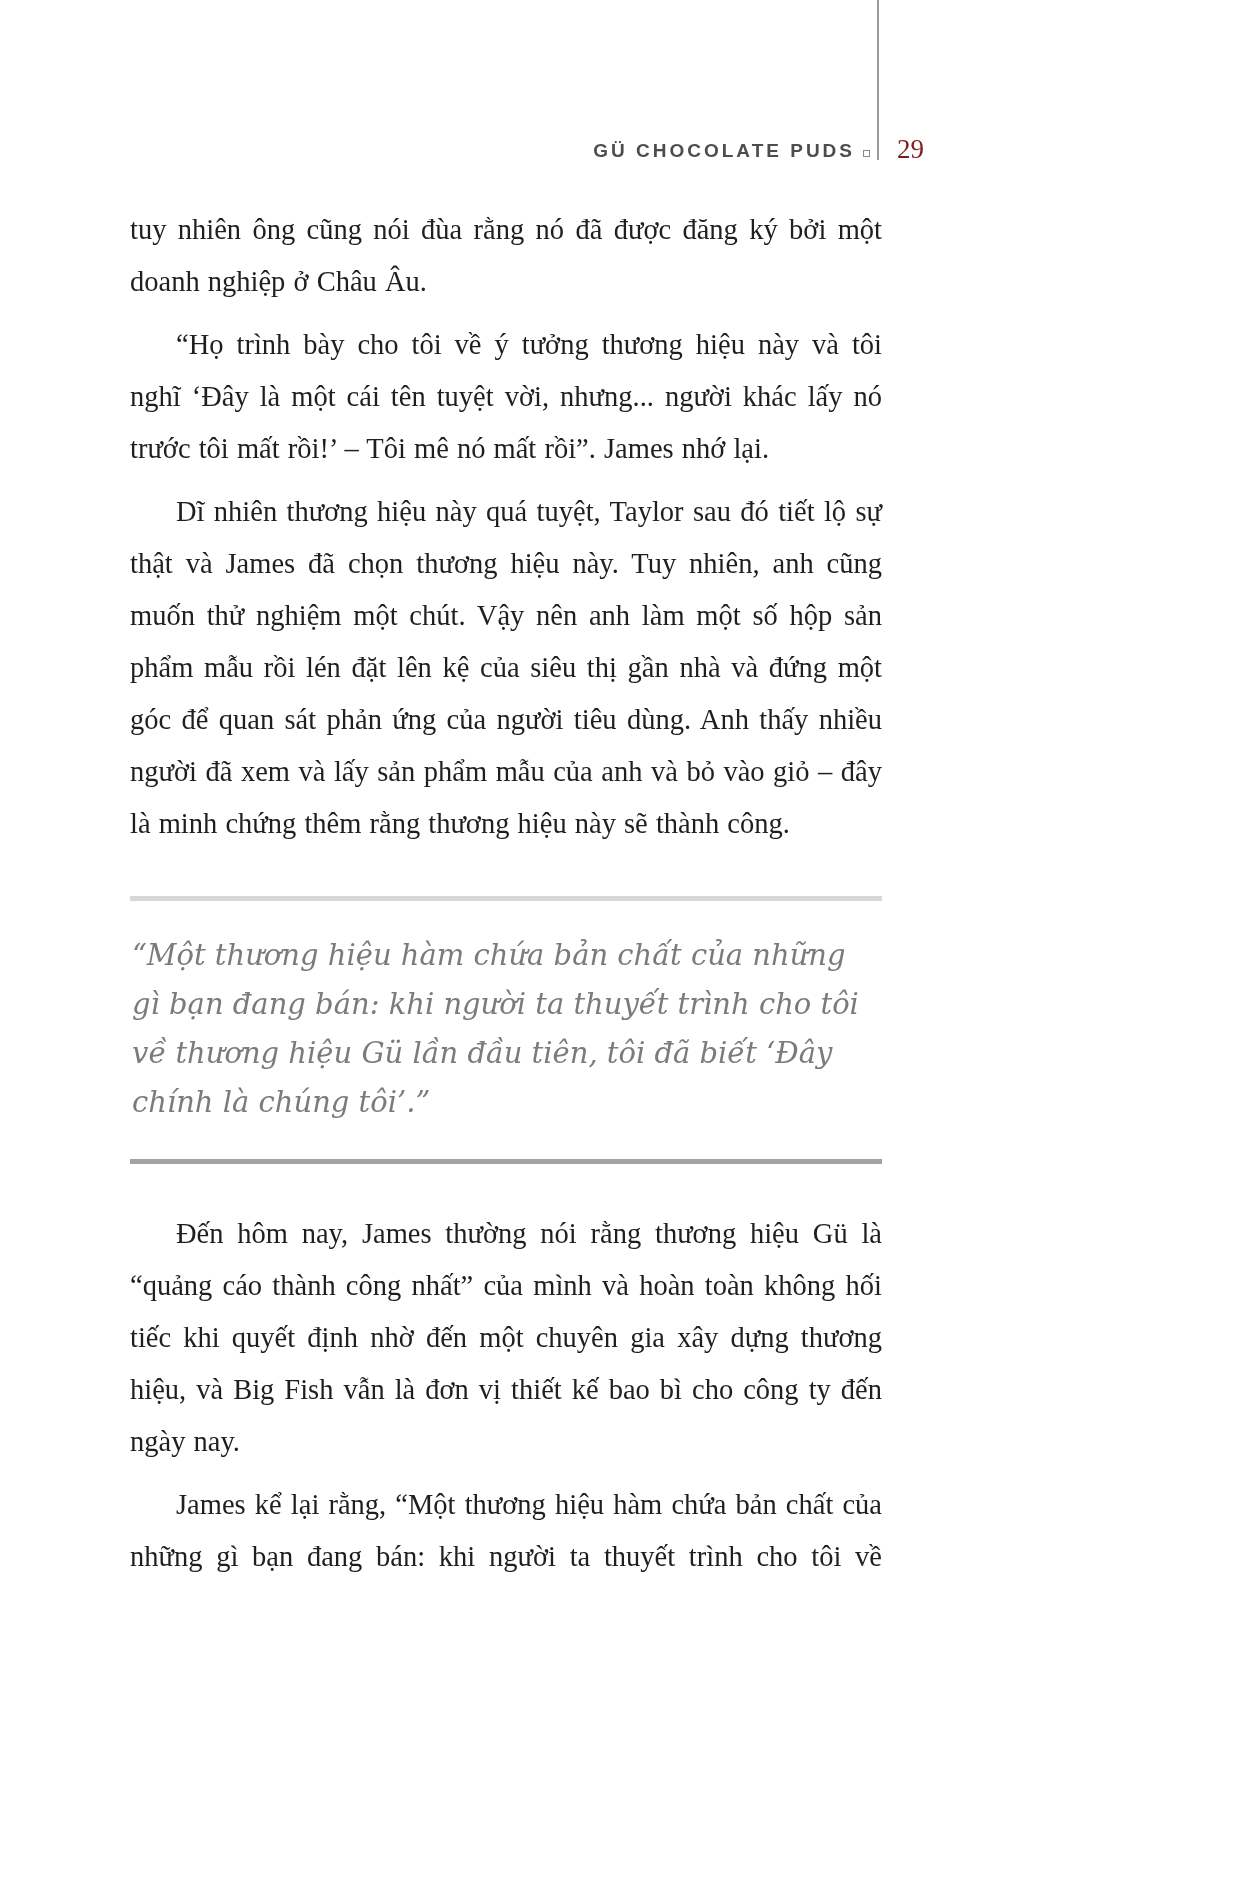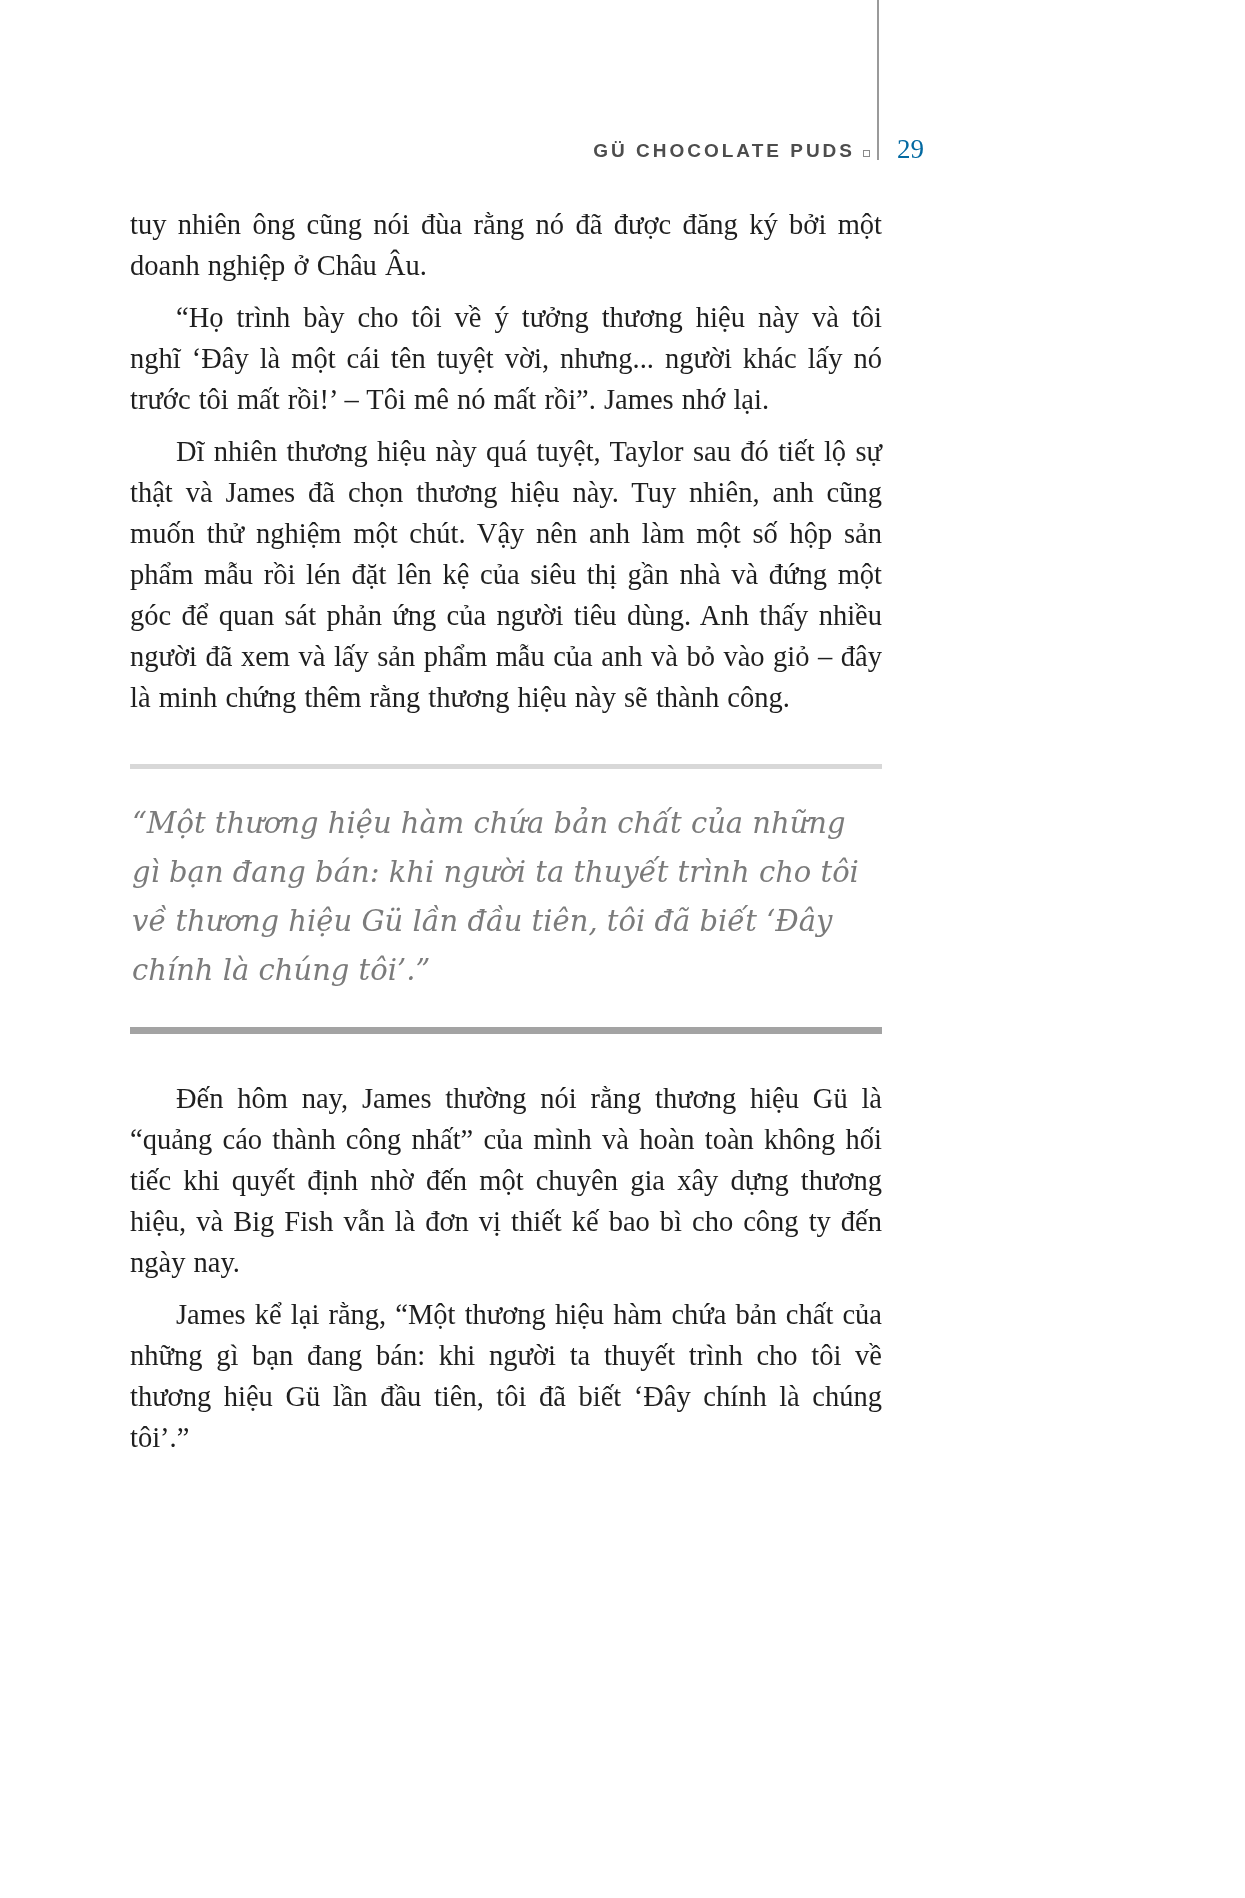--- a/index.html
+++ b/index.html
@@ -42,46 +42,46 @@
     width: 2px;
     height: 160px;
     background: #9a9a9a;
   }
   .page-number {
     position: absolute;
     left: 897px;
     top: 134px;
     font-family: "Liberation Serif", serif;
     font-size: 27px;
-    color: #0369a1;
+    color: #7f1d1d;
   }
 
   
   .content {
     position: absolute;
     left: 130px;
     top: 204px;
     width: 752px;
   }
   .para {
     font-size: 28.5px;
-    line-height: 41px;
+    line-height: 52px;
     color: #1f1f1f;
     text-align: justify;
     margin-bottom: 11px;
     word-spacing: 1px;
   }
   .para.indent { text-indent: 46px; }
 
   
   .pull-quote {
     margin-top: 46px;
     margin-bottom: 44px;
     border-top: 5px solid #d8d8d8;
-    border-bottom: 7px solid #a3a3a3;
+    border-bottom: 5px solid #a3a3a3;
     padding: 30px 2px 32px 2px;
   }
   .pull-quote-text {
     font-family: "DejaVu Serif", "Liberation Serif", serif;
     font-style: italic;
     font-size: 29px;
     line-height: 49px;
     color: #7b7b7b;
     text-align: left;
   }

